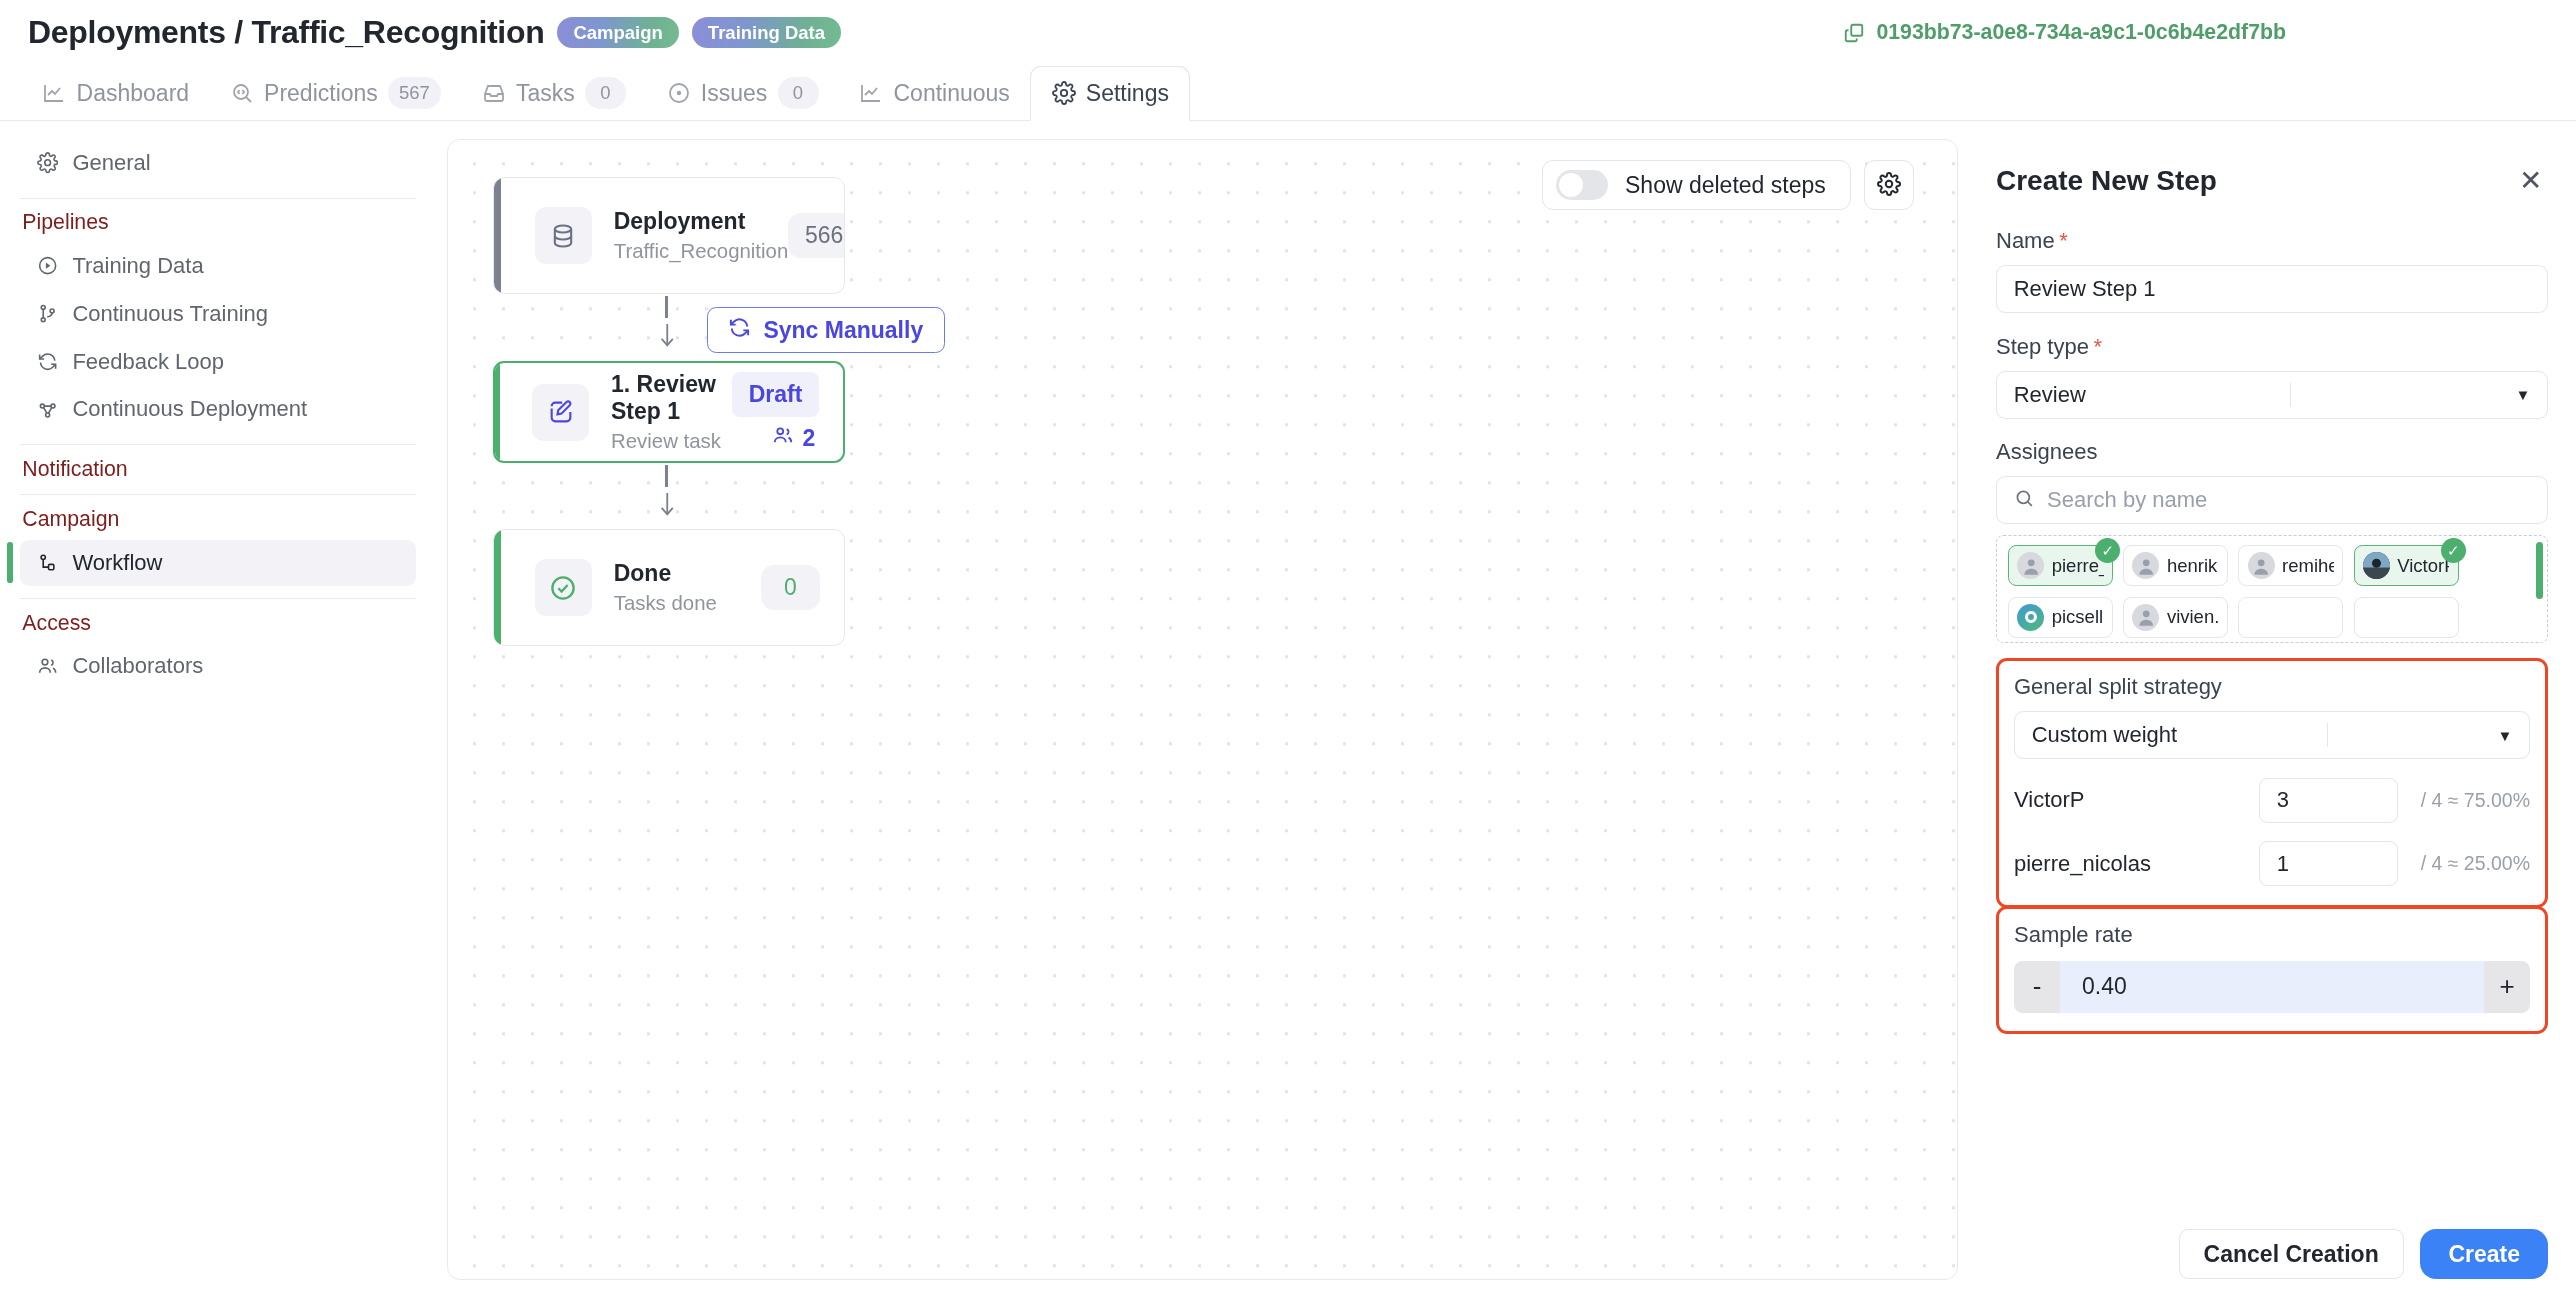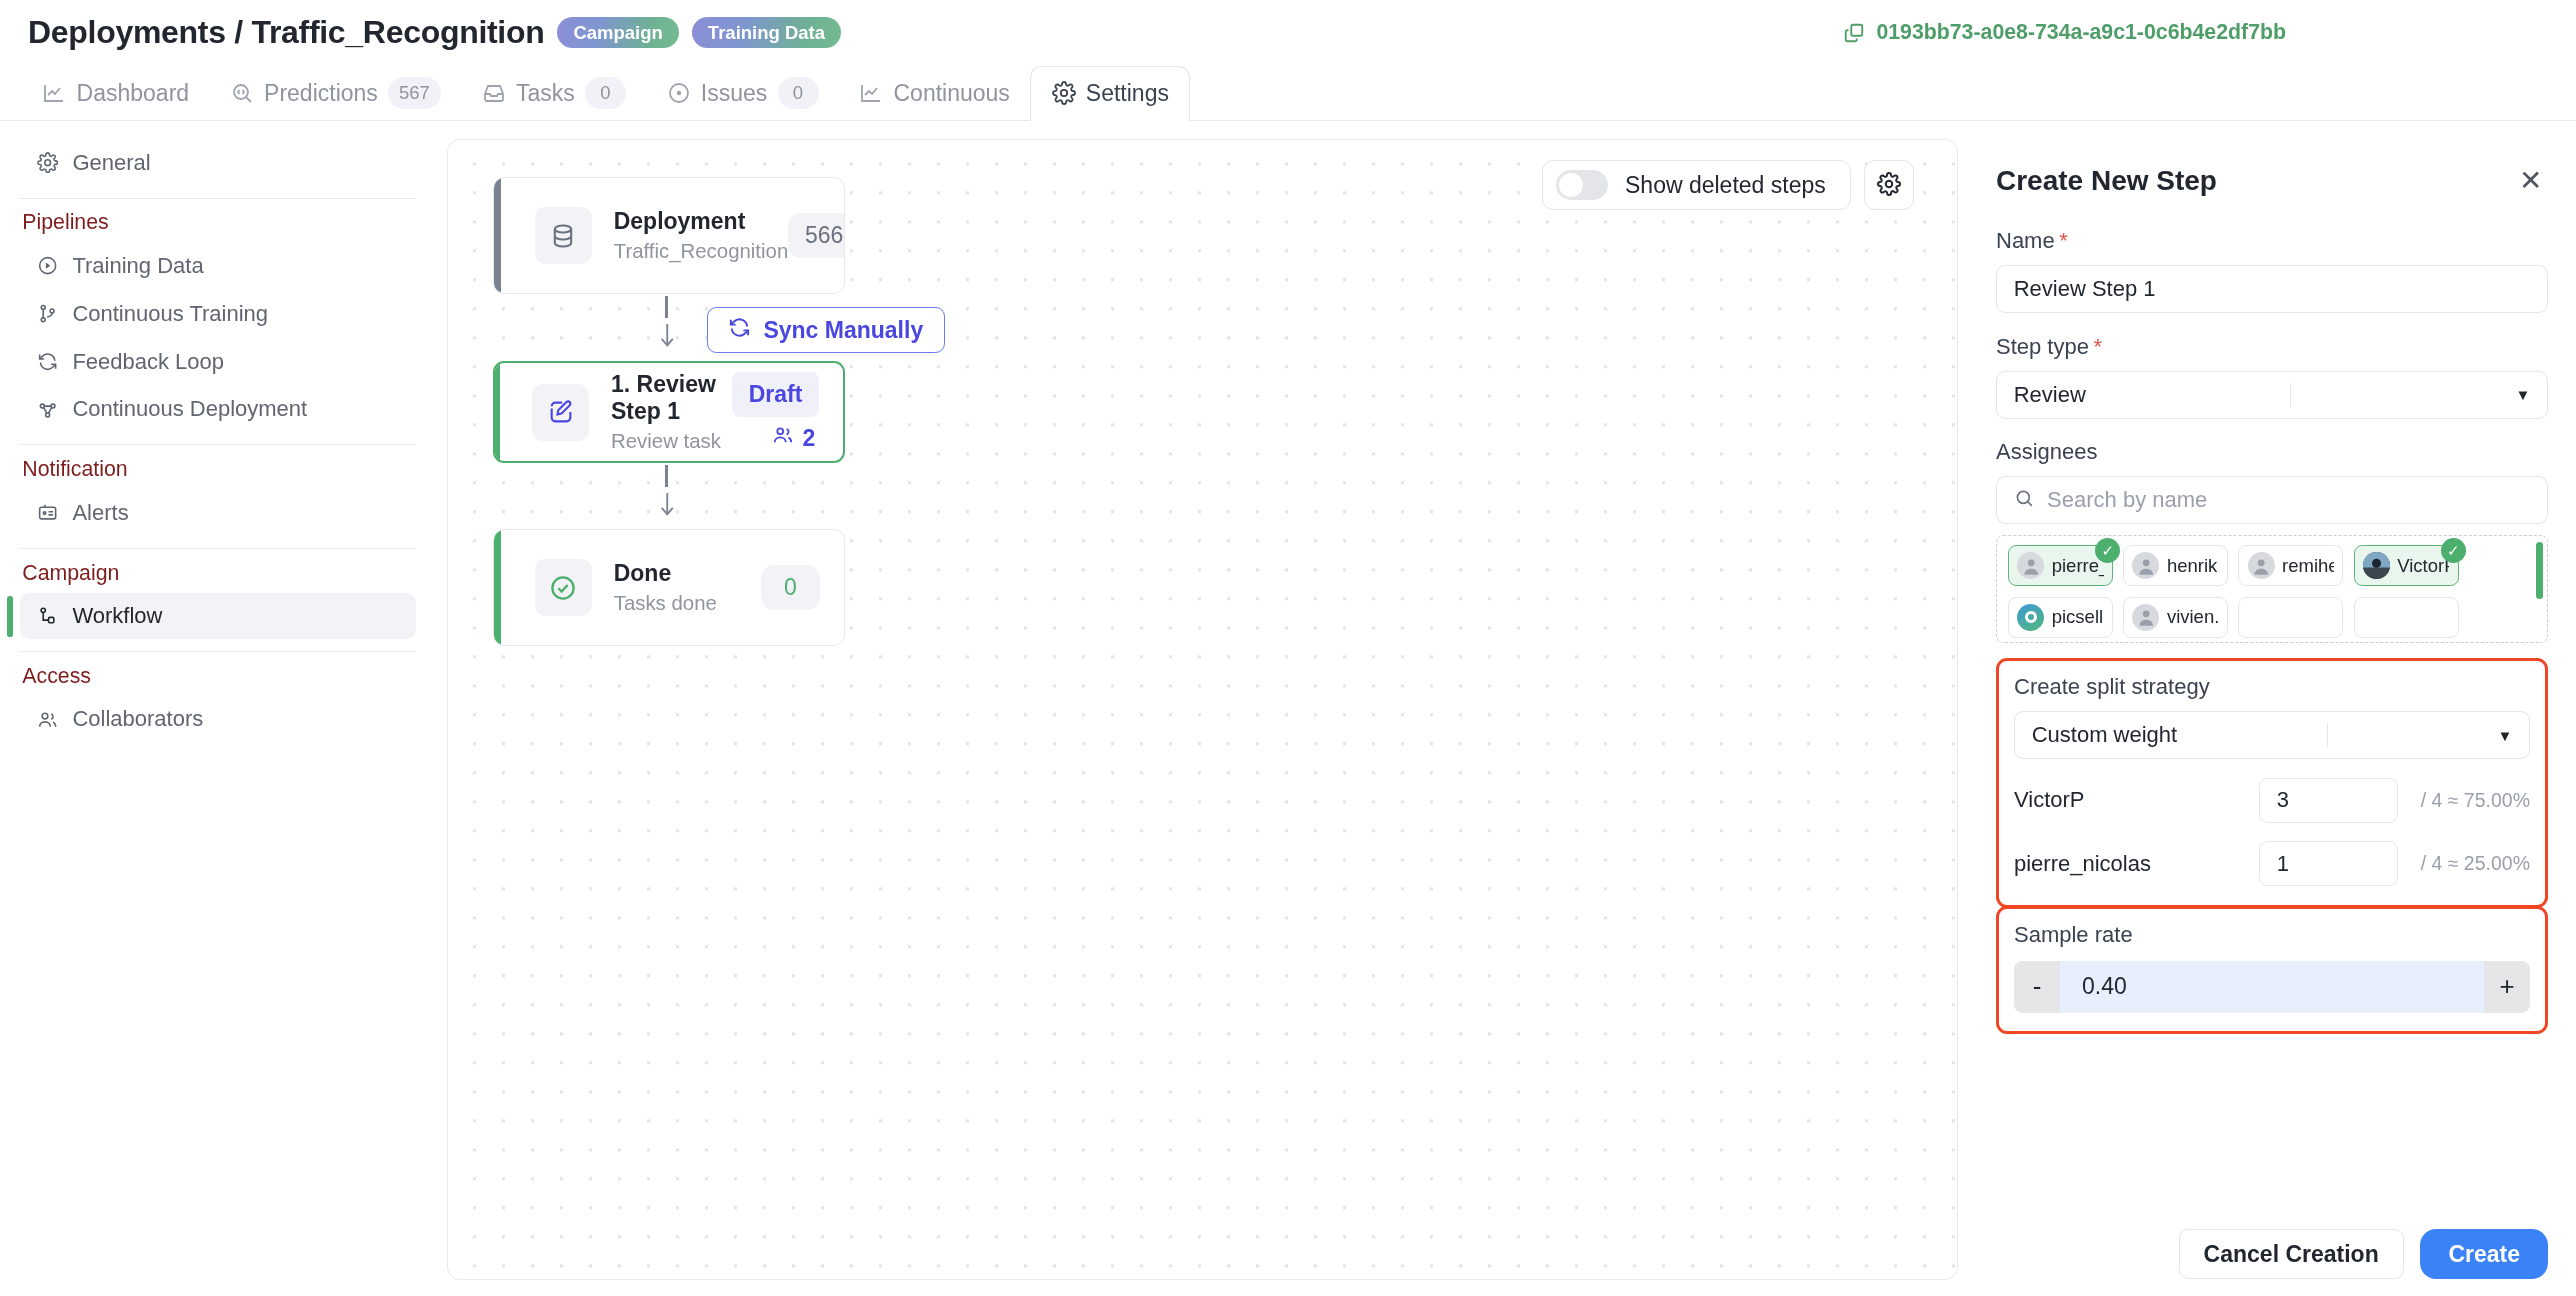--- a/index.html
+++ b/index.html
@@ -406,31 +406,20 @@
             <circle cx="12" cy="18" r="2.2"></circle>
           <path d="M7.5 9.6L11 16M16.5 9.6L13 16M8.2 8h7.6"></path>
         </svg>
       </span>
       <span>Continuous Deployment</span>
     </div>
 
     <div class="nav-sep"></div>
     <div class="nav-group">Notification</div>
 
-    <div class="nav-item">
-      <span class="nav-ico">
-        <svg width="21.3" height="21.3" viewBox="0 0 24 24" fill="none" stroke="#60656f" stroke-width="1.8">
-          <rect x="3" y="6" width="18" height="13" rx="2"></rect>
-            <path d="M9 3v3"></path>
-          <circle cx="8.5" cy="12.5" r="1.4"></circle>
-            <path d="M13 11h5M13 14.5h5"></path>
-        </svg>
-      </span>
-      <span>Alerts</span>
-    </div>
 
     <div class="nav-sep"></div>
     <div class="nav-group">Campaign</div>
 
     <div class="nav-item active">
       <span class="nav-ico">
         <svg width="21.3" height="21.3" viewBox="0 0 24 24" fill="none" stroke="#22272f" stroke-width="1.8">
           <circle cx="7" cy="6" r="2.4"></circle>
             <rect x="13" y="14" width="6" height="6" rx="1.4"></rect>
           <path d="M7 8.4V17h5.6"></path>
@@ -670,21 +659,21 @@
         </div>
 
         <div class="assignee-chip"></div>
         <div class="assignee-chip"></div>
 
       </div>
       <span class="assignee-scrollbar"></span>
     </div>
 
     <div class="highlight-box">
-      <div class="field-label" style="margin-top:0;">Create split strategy</div>
+      <div class="field-label" style="margin-top:0;">General split strategy</div>
       <div class="select-input">
         <span>Custom weight</span>
         <span class="divider"></span>
         <span class="caret">▼</span>
       </div>
 
       <div class="weight-row">
         <span class="weight-name">VictorP</span>
         <span class="weight-input">
           <span>3</span>

